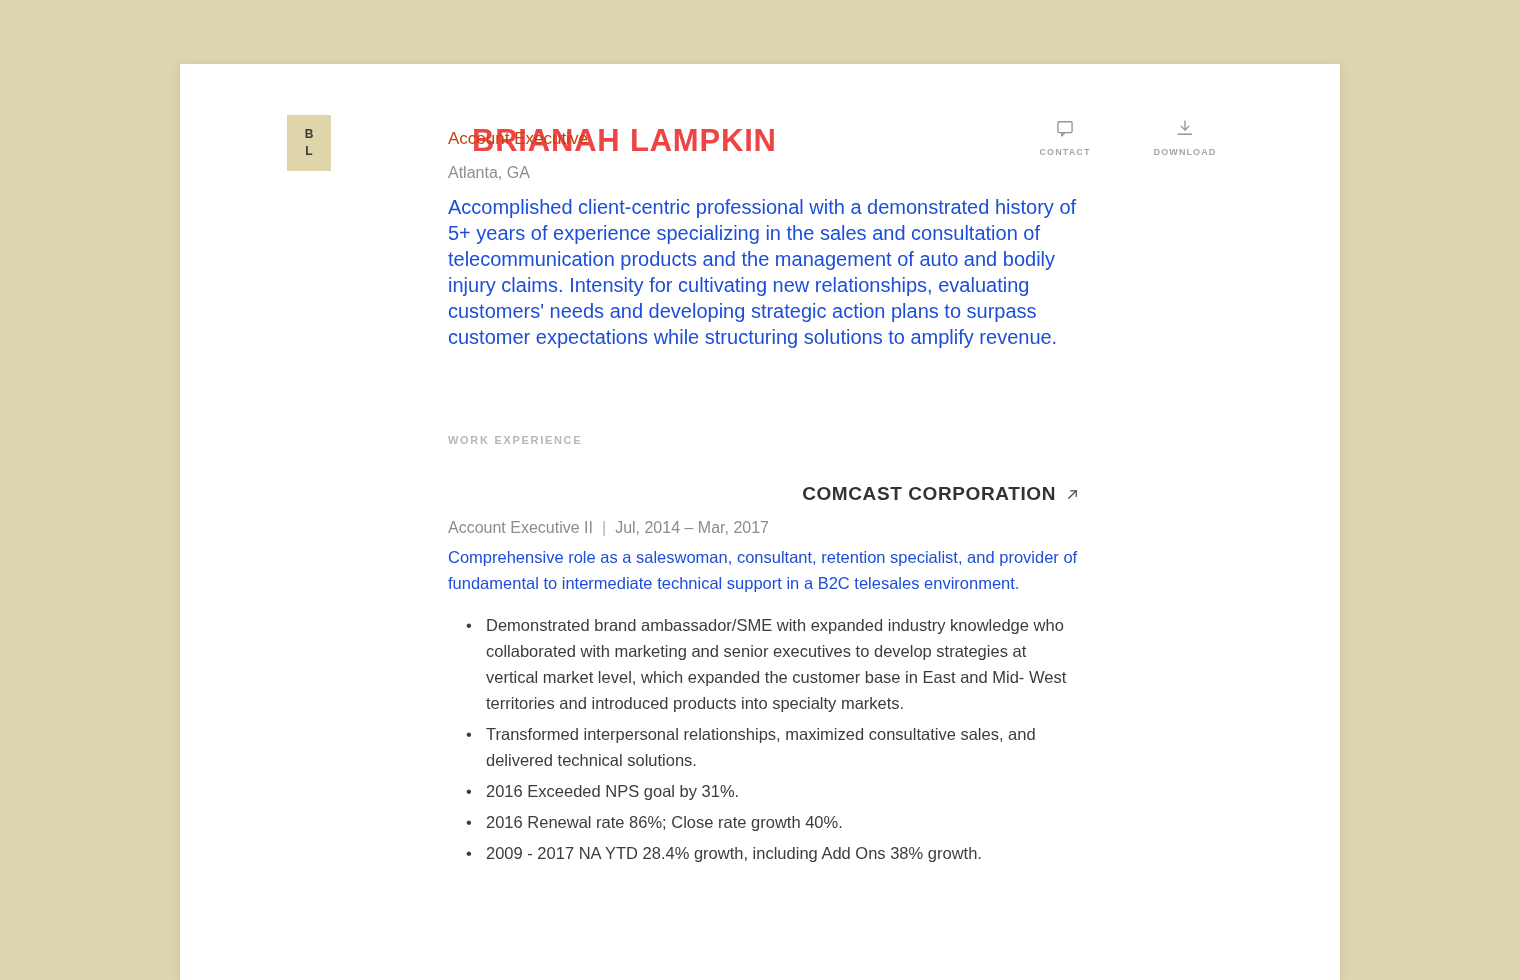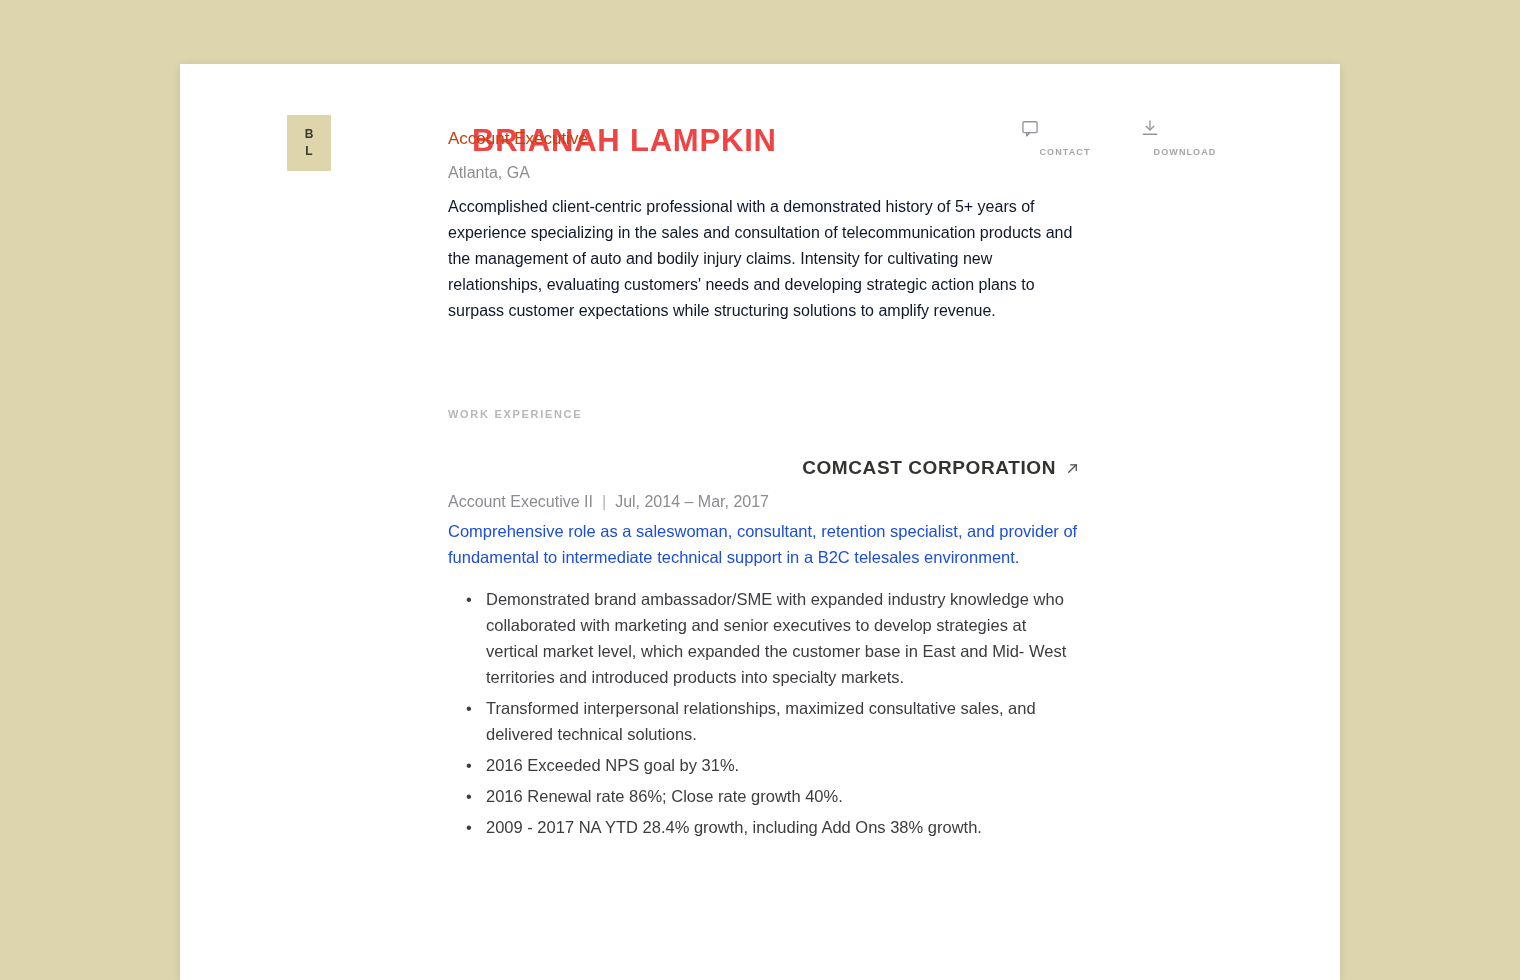--- a/index.html
+++ b/index.html
@@ -59,20 +59,21 @@
     top: 54px;
     display: flex;
     gap: 30px;
   }
   .action-btn {
     width: 90px;
     background: none;
     border: none;
     display: flex;
     flex-direction: column;
+    align-items: center;
     gap: 9px;
     cursor: pointer;
     font-family: "Liberation Sans", sans-serif;
   }
   .action-btn .icon { display: block; height: 20px; }
   .action-btn svg { display: block; }
   .action-label {
     font-size: 9px;
     font-weight: 600;
     letter-spacing: 1.1px;
@@ -92,23 +93,23 @@
     color: #c2410c;
   }
   .location {
     margin-top: 12px;
     font-size: 16px;
     line-height: 21px;
     color: #8e8e92;
   }
   .summary {
     margin-top: 11px;
-    font-size: 16px;
+    font-size: 20px;
     line-height: 26px;
-    color: #0f172a;
+    color: #1d4ed8;
   }
   .section-label {
     margin-top: 84px;
     font-size: 11px;
     font-weight: 700;
     letter-spacing: 1.7px;
     color: #b7b7bb;
   }
   .company-row {
     margin-top: 36px;

